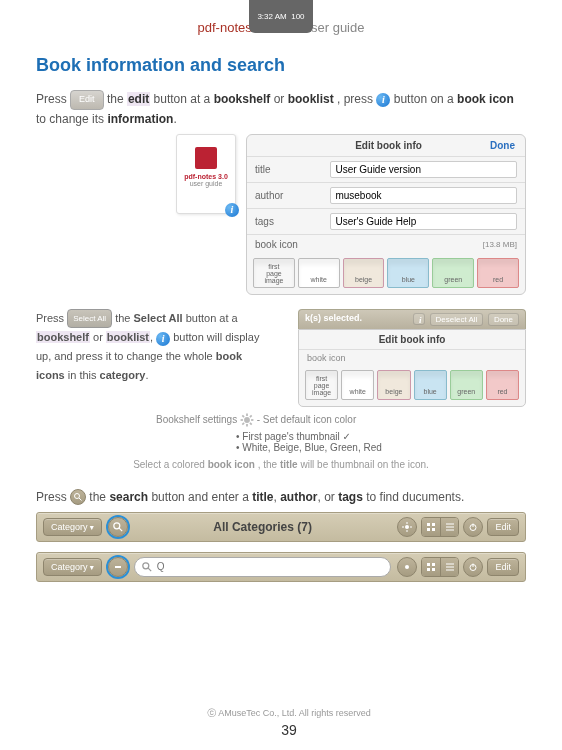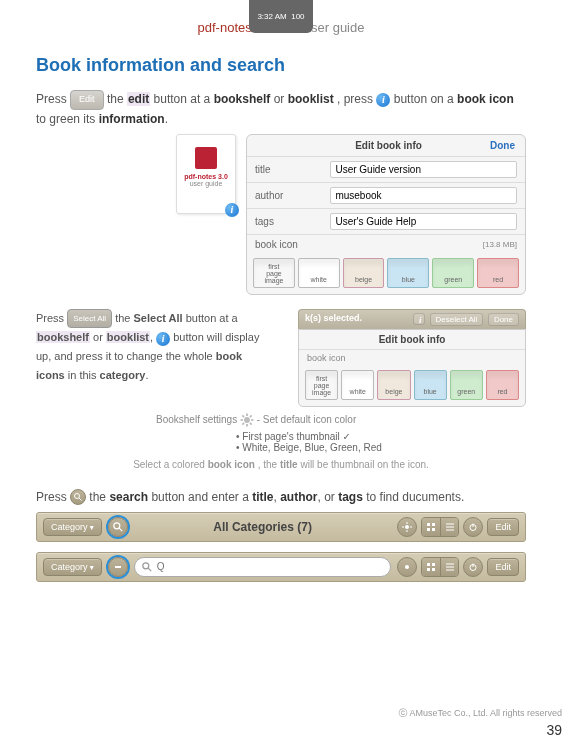--- a/index.html
+++ b/index.html
@@ -301,21 +301,21 @@
   border: 1px solid #aaa;
   display: flex;
   align-items: center;
   padding: 0 6px;
   gap: 4px;
 }
 .footer {
   position: absolute;
   bottom: 12px;
   left: 16px; right: 0;
-  text-align: right;
+  text-align: center;
   font-size: 9px;
   color: #999;
   margin-top: 13px;
 }
 .footer .pagenum {
   font-size: 14px;
   color: #333;
   margin-top: 2px;
 }
 svg { display: block; }
@@ -345,21 +345,21 @@
     <span> the </span>
     <span class="hl"><b>edit</b></span>
     <span> button at a </span>
     <b>bookshelf</b>
     <span> or </span>
     <b>booklist</b>
     <span>, press </span>
     <span class="info-icon">i</span>
     <span> button on a </span>
     <b>book icon</b>
-    <span> to green its </span>
+    <span> to change its </span>
     <b>information</b><span>.</span>
   </p>
 
   <div class="top-illustration">
     <div class="book-thumb">
       <div class="red-block"></div>
       <div style="color:#b23;font-weight:bold;">pdf-notes 3.0</div>
       <div>user guide</div>
       <span class="info-icon info-badge">i</span>
     </div>

